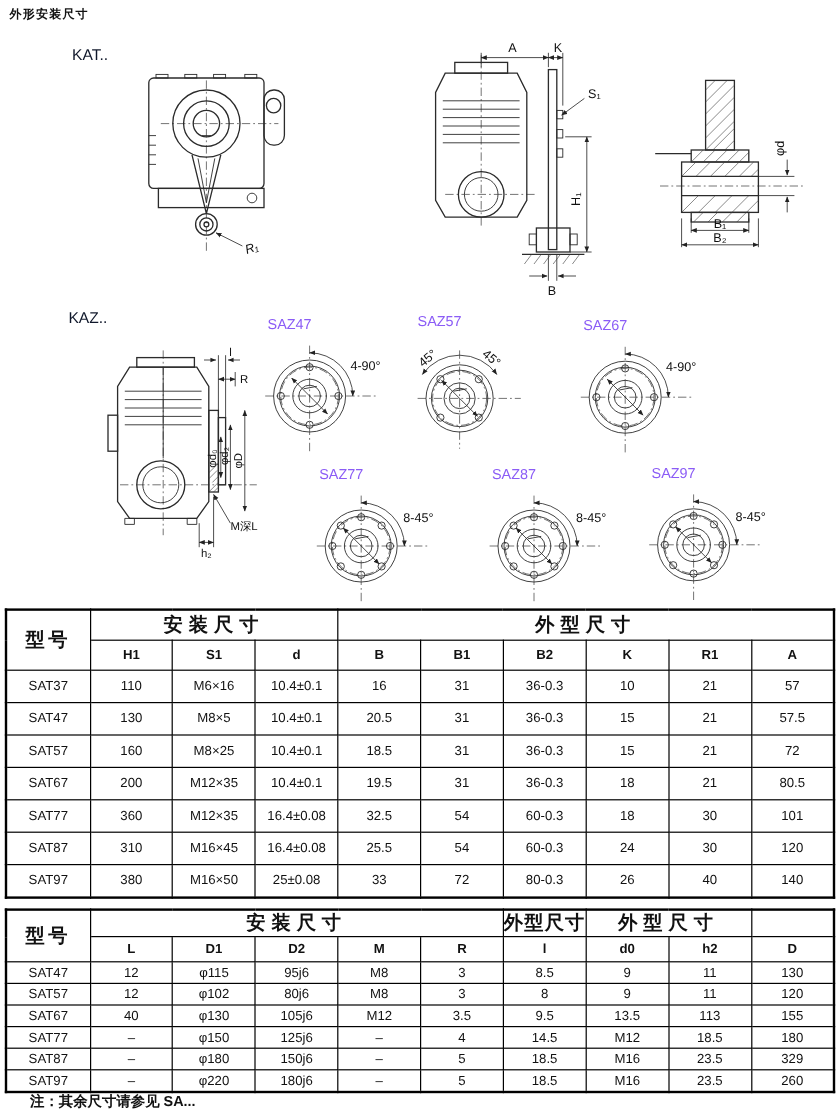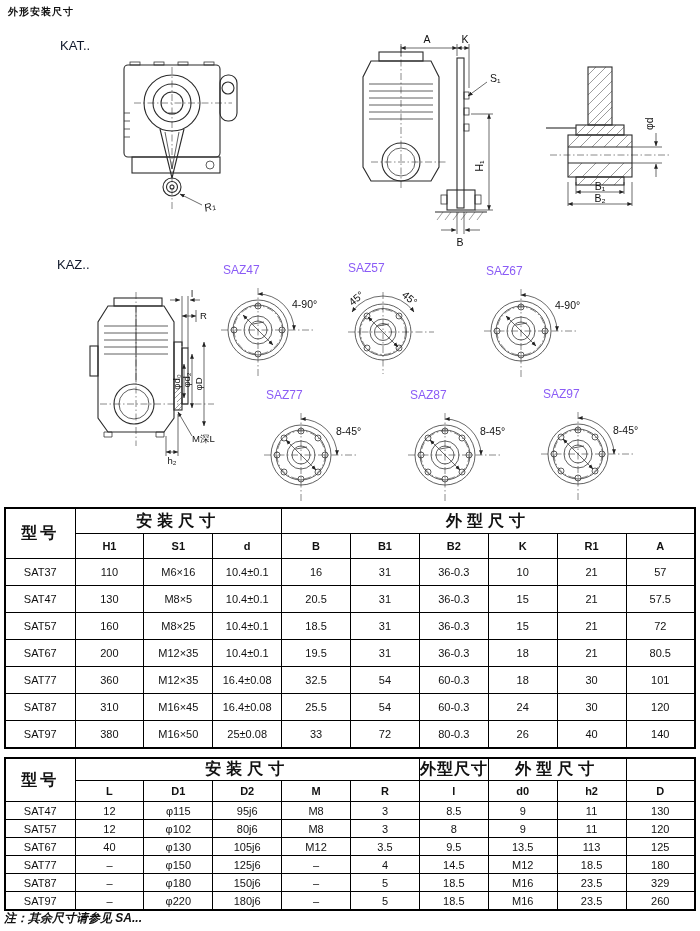--- a/index.html
+++ b/index.html
@@ -23,21 +23,21 @@
   table{position:absolute;left:4px;width:692px;border-collapse:collapse;table-layout:fixed;
         background:#fff;border:2px solid #000;}
   #t1{top:507px;} #t2{top:757px;}
   th,td{border:1px solid #000;text-align:center;font-size:11px;padding:0;white-space:nowrap;
         font-weight:normal;}
   th{font-weight:bold;}
   th.cn{font-size:16px;letter-spacing:5px;margin-left:44px;}
   th.model{letter-spacing:3px;font-family:Liberation Serif, serif;}
   #t1 th{height:24px;} #t1 td{height:26px;}
   #t2 th{height:20px;} #t2 td{height:17px;}
-  .note{position:absolute;left:4px;top:910px;font-size:12px;font-weight:bold;font-style:italic;}
+  .note{position:absolute;left:25px;top:910px;font-size:12px;font-weight:bold;}
 </style>
 </head>
 <body>
 
 <div class="page">
 
   <svg width="0" height="0" style="position:absolute" aria-hidden="true">
     <defs>
       <marker id="ar" viewBox="0 0 10 10" refX="9.5" refY="5" markerWidth="7" markerHeight="7" orient="auto-start-reverse">
           <path d="M0,1 L10,5 L0,9 z" fill="#222"></path>
@@ -513,21 +513,21 @@
         <tr>
           <td>SAT67</td>
           <td>40</td>
           <td>φ130</td>
           <td>105j6</td>
           <td>M12</td>
           <td>3.5</td>
           <td>9.5</td>
           <td>13.5</td>
           <td>113</td>
-          <td>125</td>
+          <td>155</td>
         </tr>
         <tr>
           <td>SAT77</td>
           <td>–</td>
           <td>φ150</td>
           <td>125j6</td>
           <td>–</td>
           <td>4</td>
           <td>14.5</td>
           <td>M12</td>

